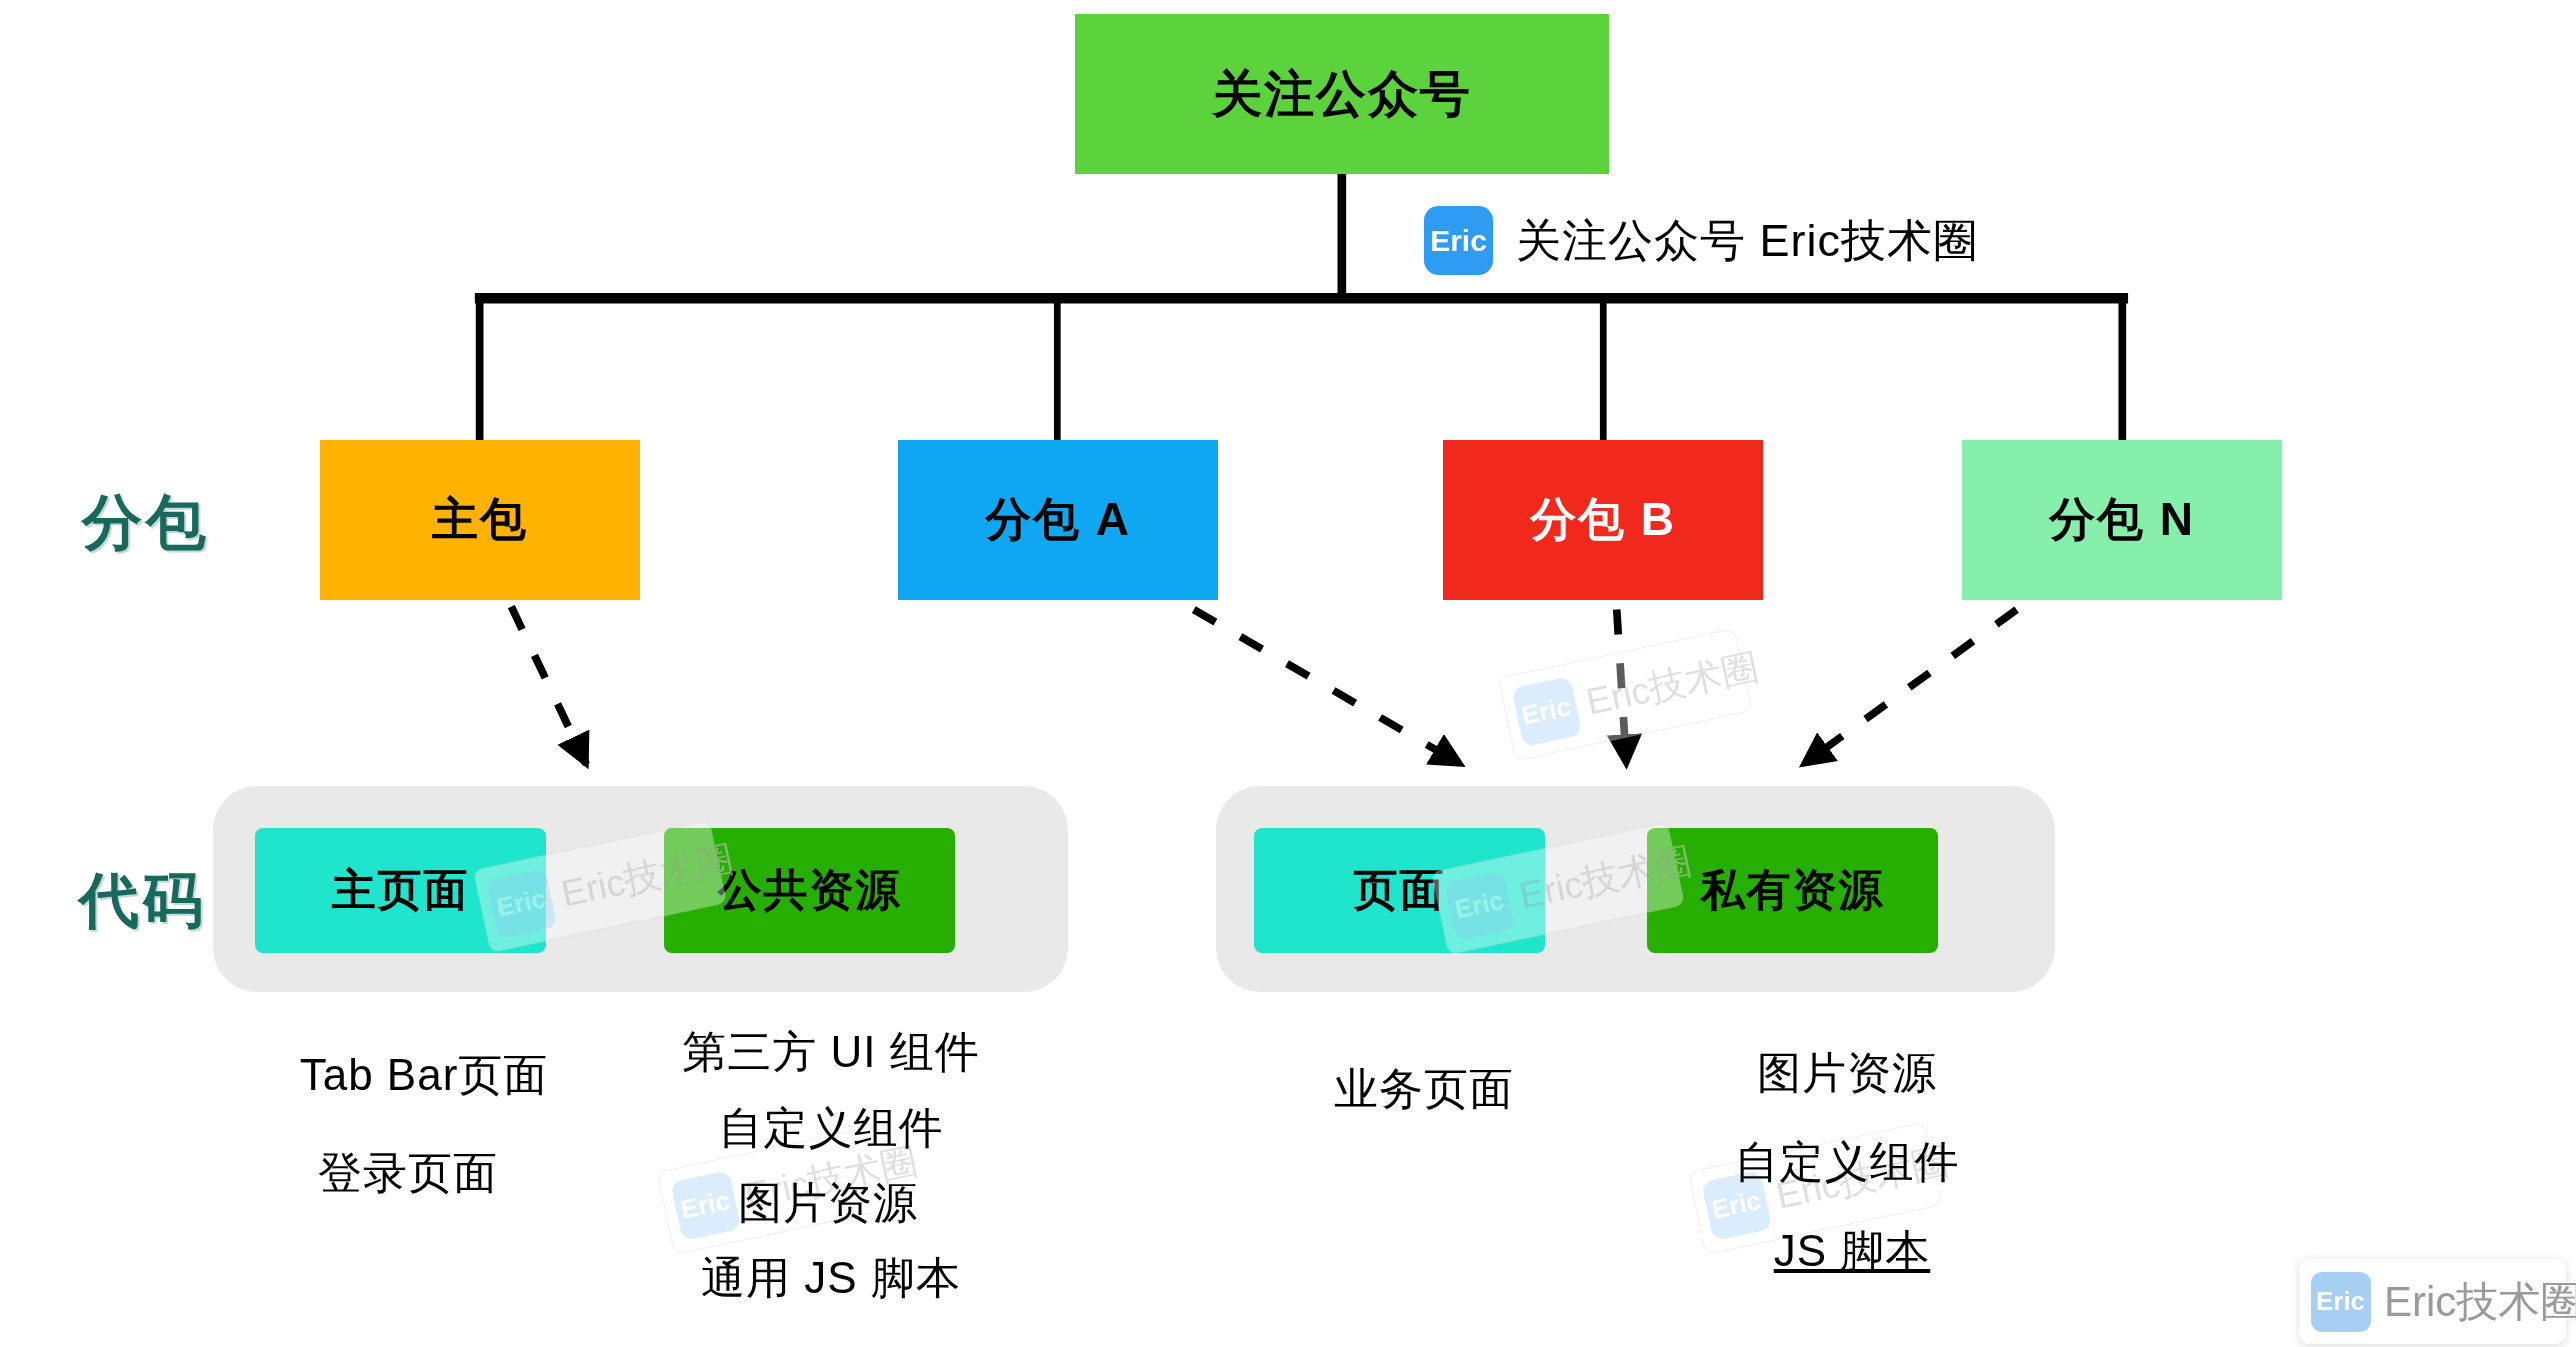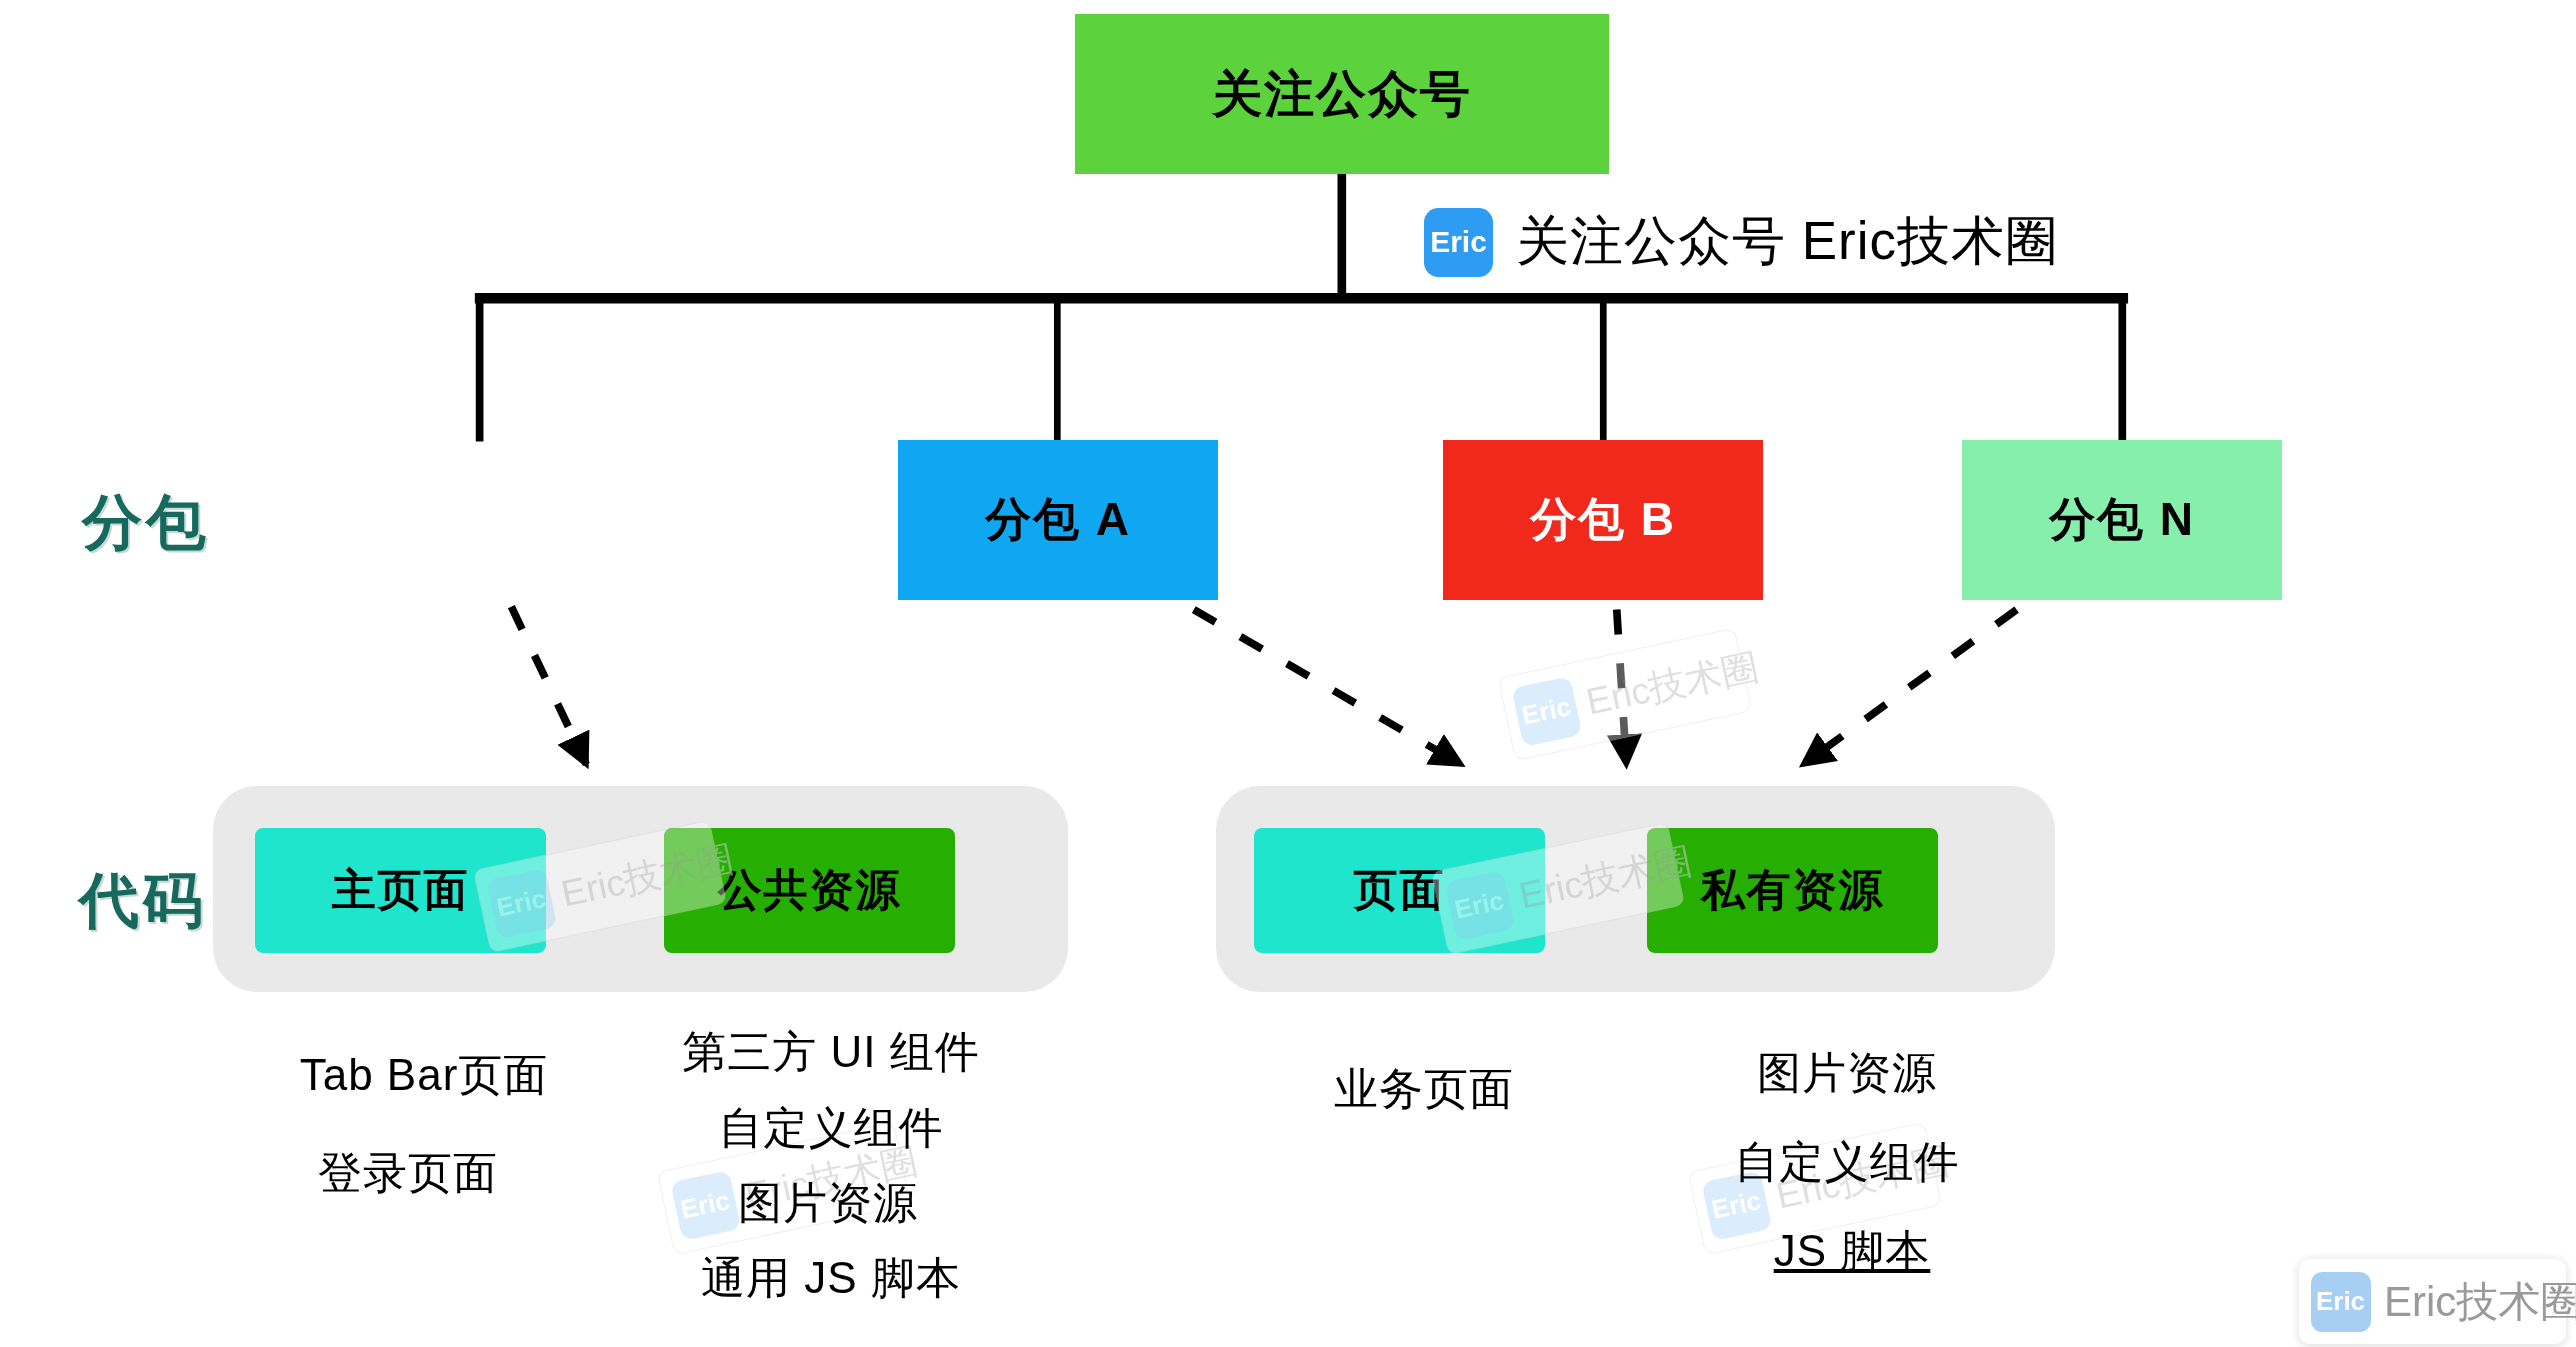--- a/index.html
+++ b/index.html
@@ -17,21 +17,21 @@
   .grp-box{position:absolute;top:828px;width:291px;height:125px;font-size:44px;border-radius:8px;}
   .side-label{
     position:absolute;font-size:60px;font-weight:bold;letter-spacing:3.8px;
     text-shadow:1.9px 1.9px 0 rgba(23,105,94,0.25);
   }
   .notice{position:absolute;left:1424px;top:206px;display:flex;align-items:center;}
   .eric-badge{
     width:69px;height:69px;border-radius:14.4px;display:flex;align-items:center;justify-content:center;
     color:#fff;font-size:30px;font-weight:bold;flex:0 0 auto;
   }
-  .notice-text{margin-left:23px;font-size:53px;white-space:nowrap;letter-spacing:1px;}
+  .notice-text{margin-left:23px;font-size:45px;white-space:nowrap;letter-spacing:1px;}
   .list-item{
     position:absolute;transform:translateX(-50%);white-space:nowrap;
     font-size:44px;z-index:4;letter-spacing:1px;margin-left:40px;
   }
   .watermark{
     position:absolute;z-index:3;width:242px;height:85px;display:flex;align-items:center;
     background:rgba(255,255,255,0.65);border:1.9px solid rgba(190,190,190,0.45);
     border-radius:9.6px;transform:rotate(-12deg);opacity:0.55;padding:0 9.6px;box-sizing:border-box;
   }
   .watermark .wm-badge{
@@ -84,20 +84,23 @@
   <div class="notice z2">
     <div class="eric-badge" style="background-color: rgb(46, 156, 243);">
       <span>Eric</span>
     </div>
     <span class="notice-text">关注公众号 Eric技术圈</span>
   </div>
 
   <div class="side-label" style="left: 82px; top: 483px; color: rgb(23, 105, 94);">分包</div>
   <div class="side-label" style="left: 79px; top: 861px; color: rgb(23, 105, 94);">代码</div>
 
+  <div class="node pkg z2" style="left: 320px; background-color: rgb(255, 179, 0); color: rgb(0, 0, 0);">
+    <span>主包</span>
+  </div>
   <div class="node pkg z2" style="left: 1443px; background-color: rgb(241, 40, 28); color: rgb(255, 255, 255);">
     <span>分包 B</span>
   </div>
   <div class="node pkg z2" style="left: 898px; background-color: rgb(16, 167, 242); color: rgb(0, 0, 0);">
     <span>分包 A</span>
   </div>
   <div class="node pkg z2" style="left: 1962px; background-color: #86efac; color: rgb(0, 0, 0);">
     <span>分包 N</span>
   </div>
 

